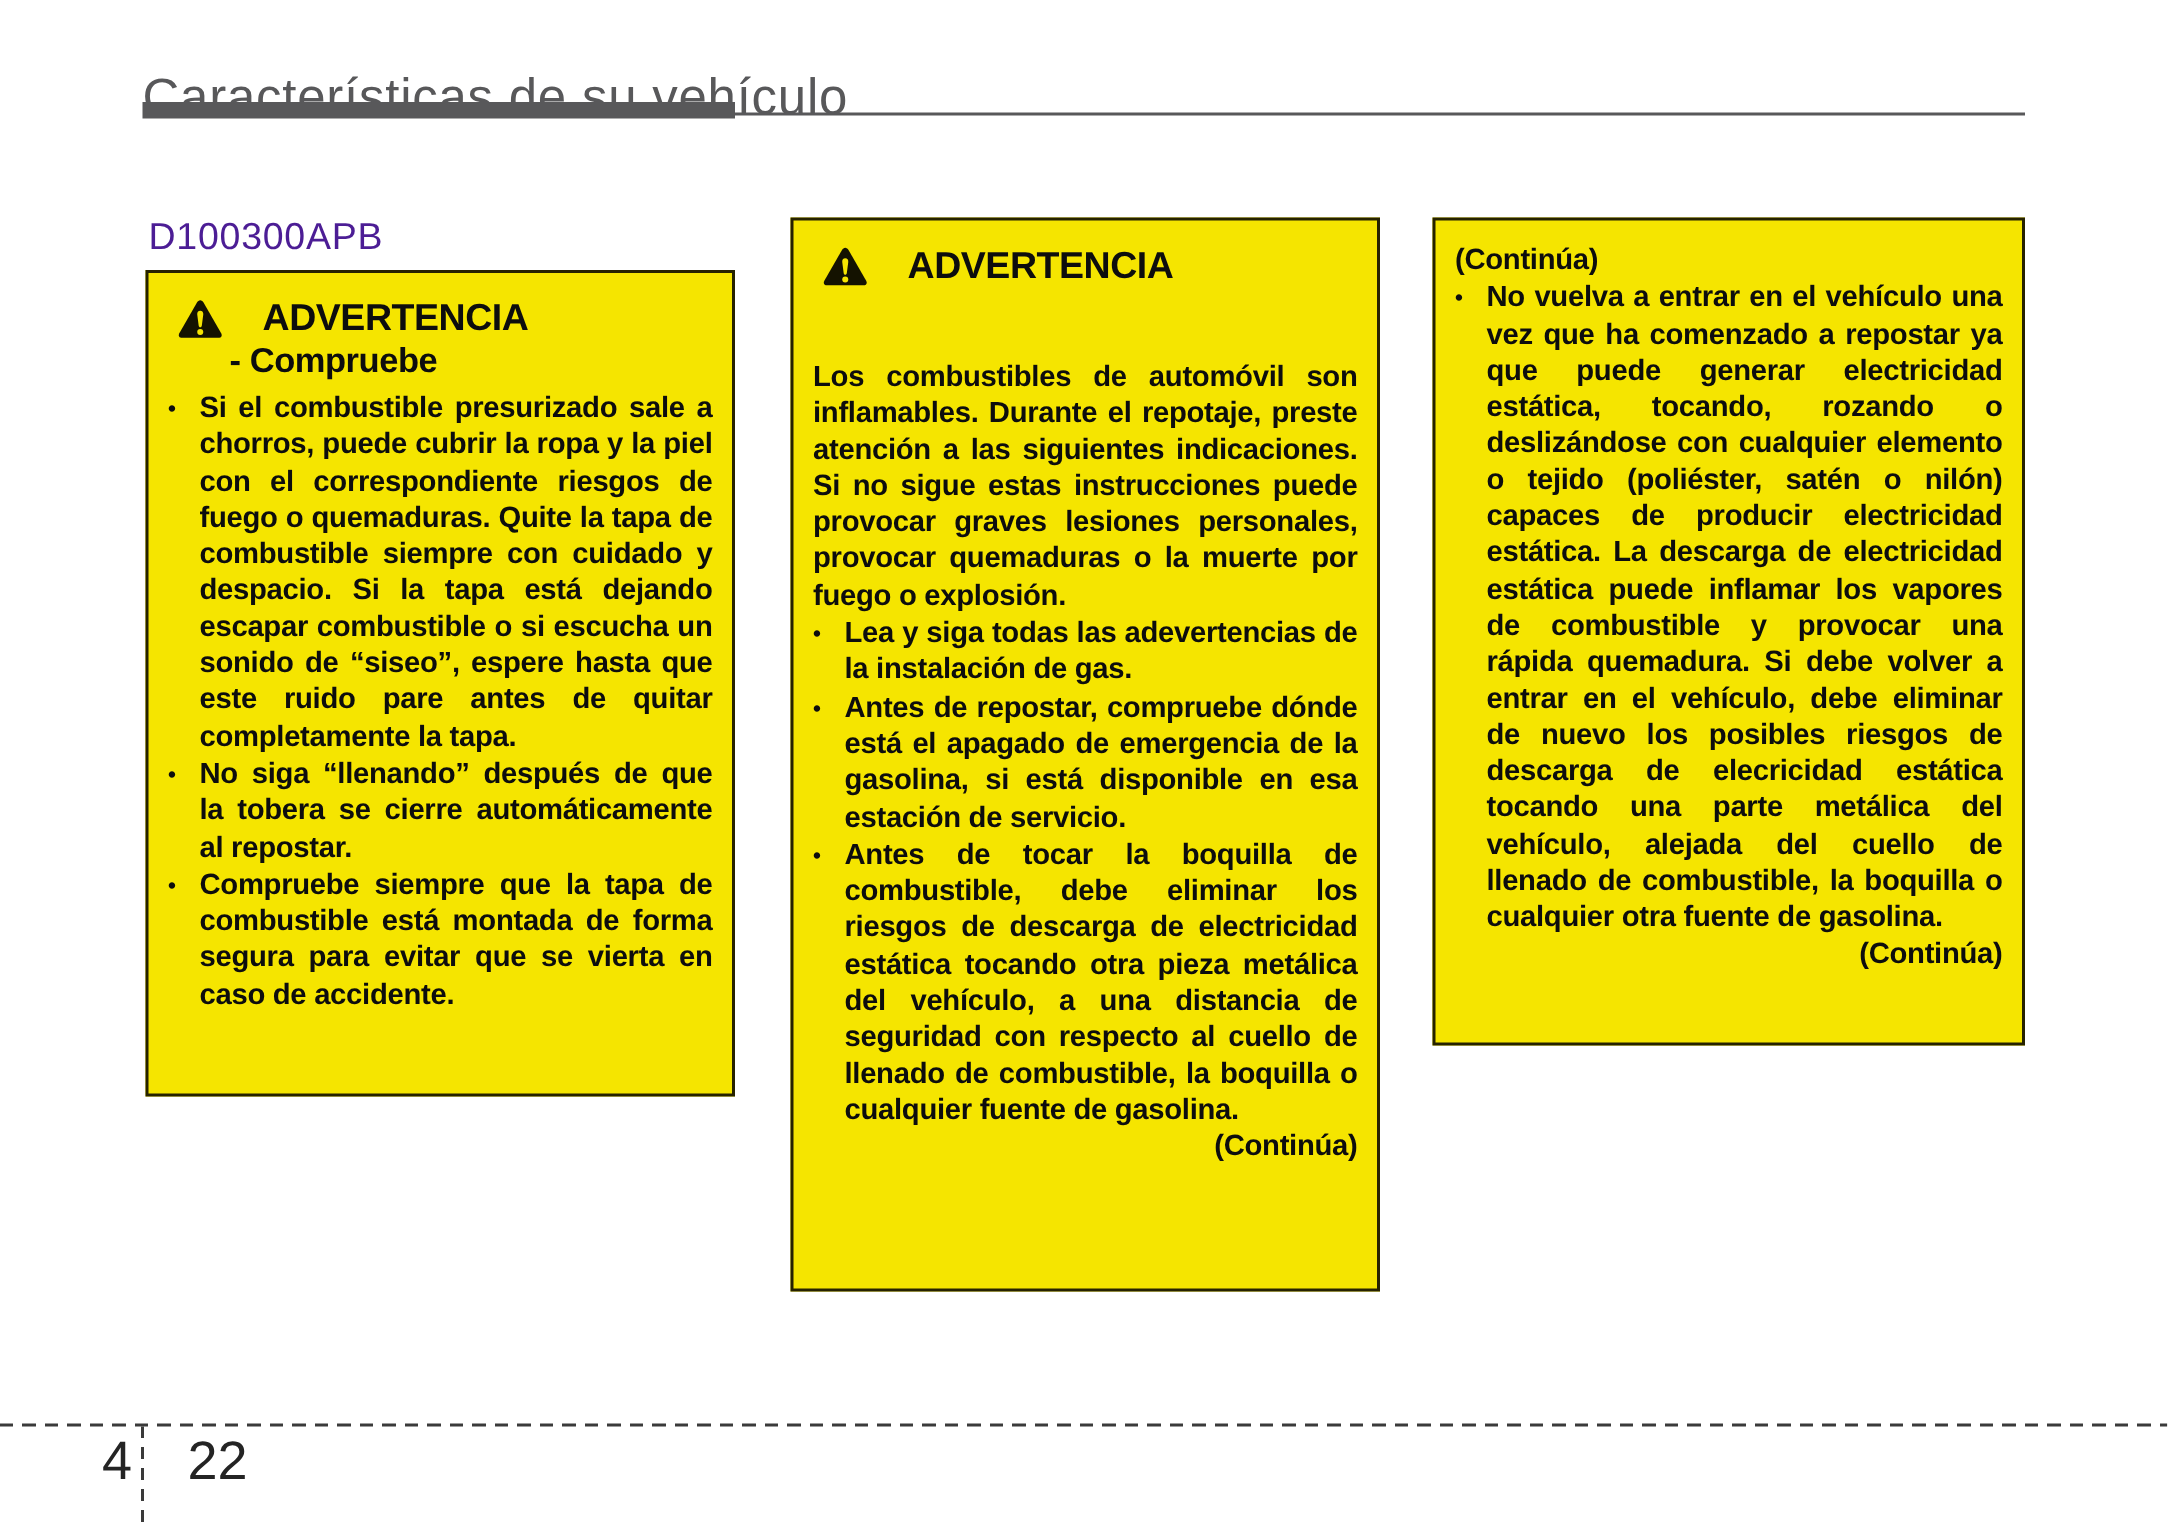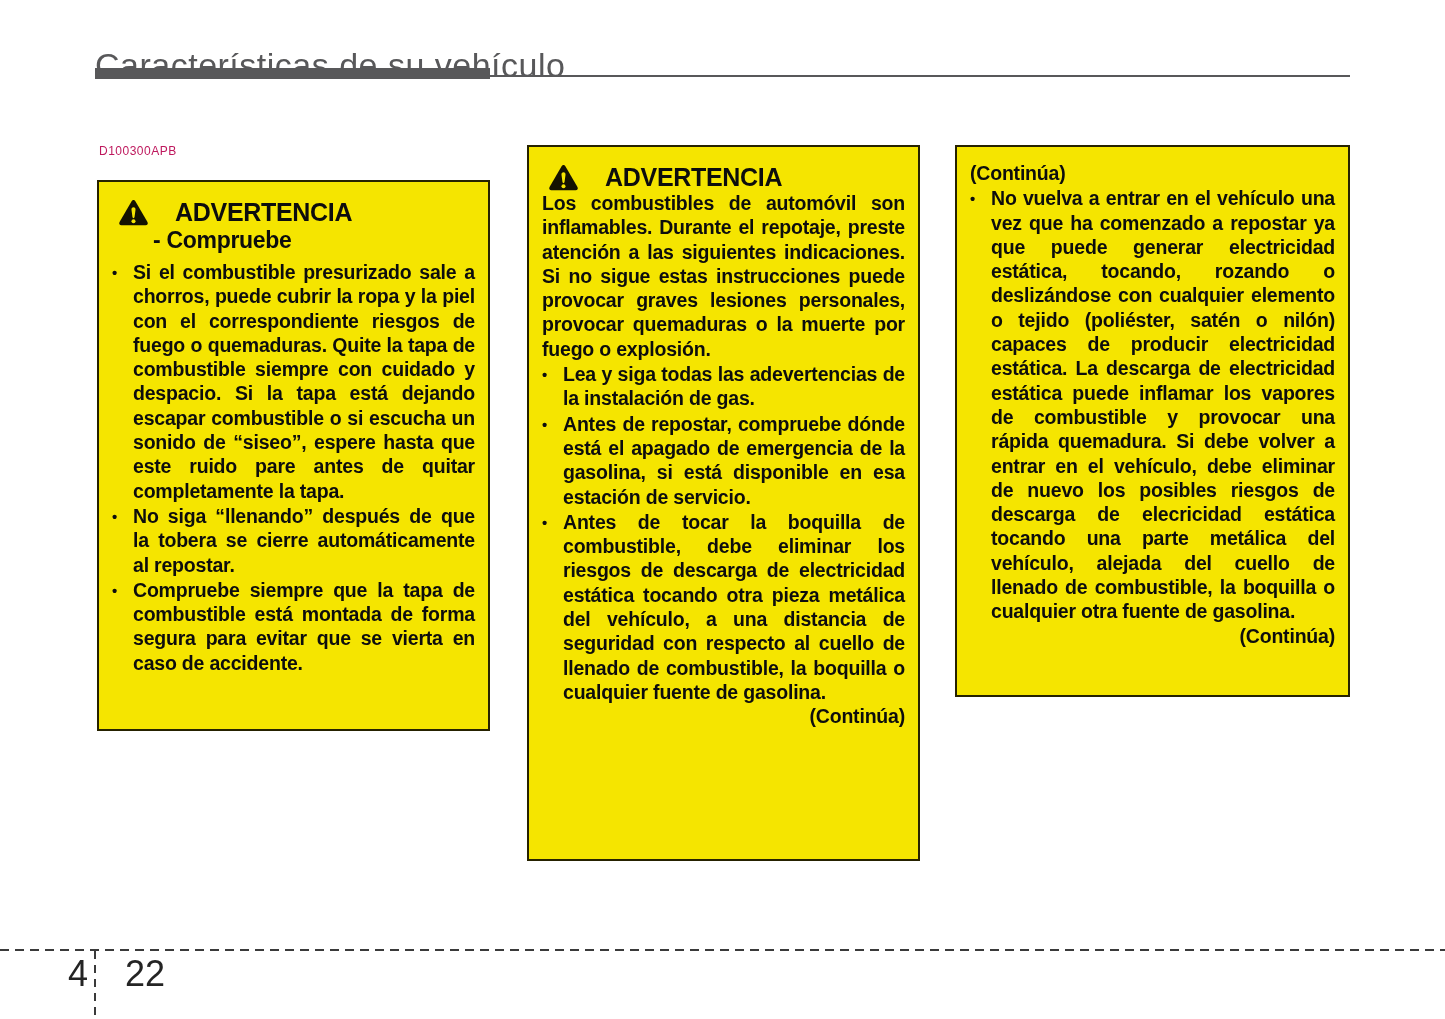--- a/index.html
+++ b/index.html
@@ -34,21 +34,21 @@
   }
   .header-rule{
     position:absolute;left:490px;top:75px;
     width:860px;height:2px;
     background:var(--header-gray);
   }
 
   
   .section-code{
     position:absolute;left:99px;top:144px;
-    font-size:12px;color:#be185d;
+    font-size:25px;color:#4c1d95;
     letter-spacing:0.5px;
   }
 
   
   .warnbox{
     position:absolute;
     background:var(--box-bg);
     border:2px solid var(--box-border);
     padding:12px 13px 14px 13px;
     color:#0d0d0d;
@@ -68,21 +68,21 @@
     font-size:25px;font-weight:700;letter-spacing:-0.3px;
     line-height:28px;white-space:nowrap;
   }
   .box-subtitle{
     font-size:23px;font-weight:700;letter-spacing:-0.3px;
     margin:1px 0 6px 41px;line-height:27px;
   }
 
   .warn-text{
     font-size:19.5px;font-weight:700;
-    line-height:24.3px;letter-spacing:-0.2px;
+    line-height:24.3px;letter-spacing:-0.2px;margin-top:48px;
   }
   .intro{text-align:justify;}
   .bullet{display:flex;margin-top:1px;}
   .bullet .bm{
     width:21px;flex:0 0 auto;
     font-size:15px;line-height:24.3px;
     padding-top:1px;text-align:left;
   }
   .bullet .bt{flex:1;text-align:justify;}
   .continued-top{margin:2px 0 1px 0;}

